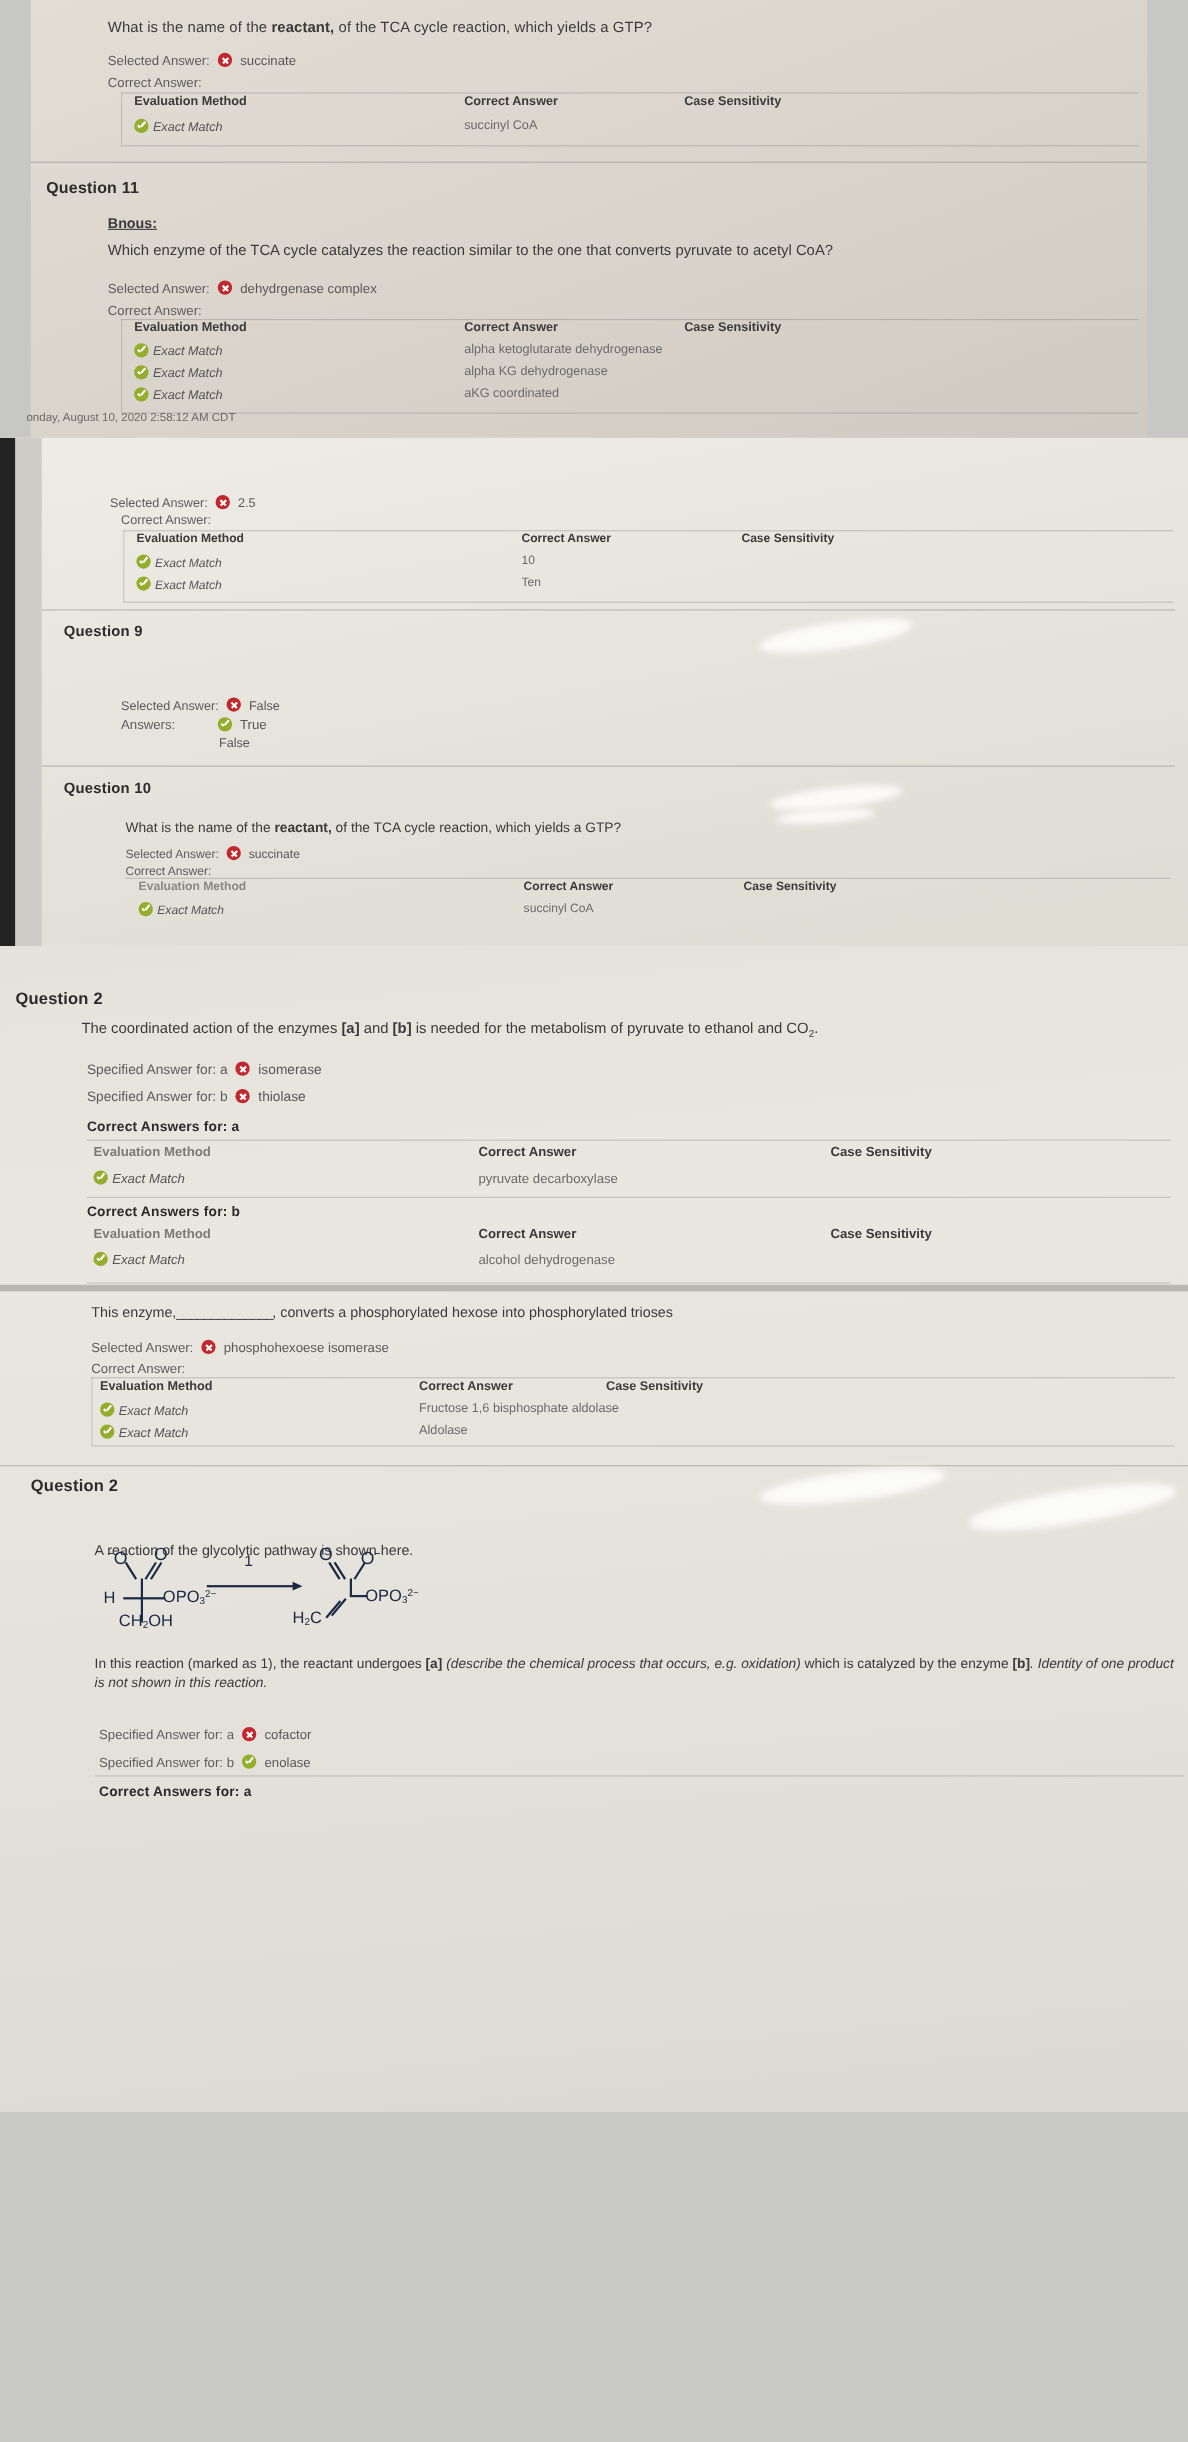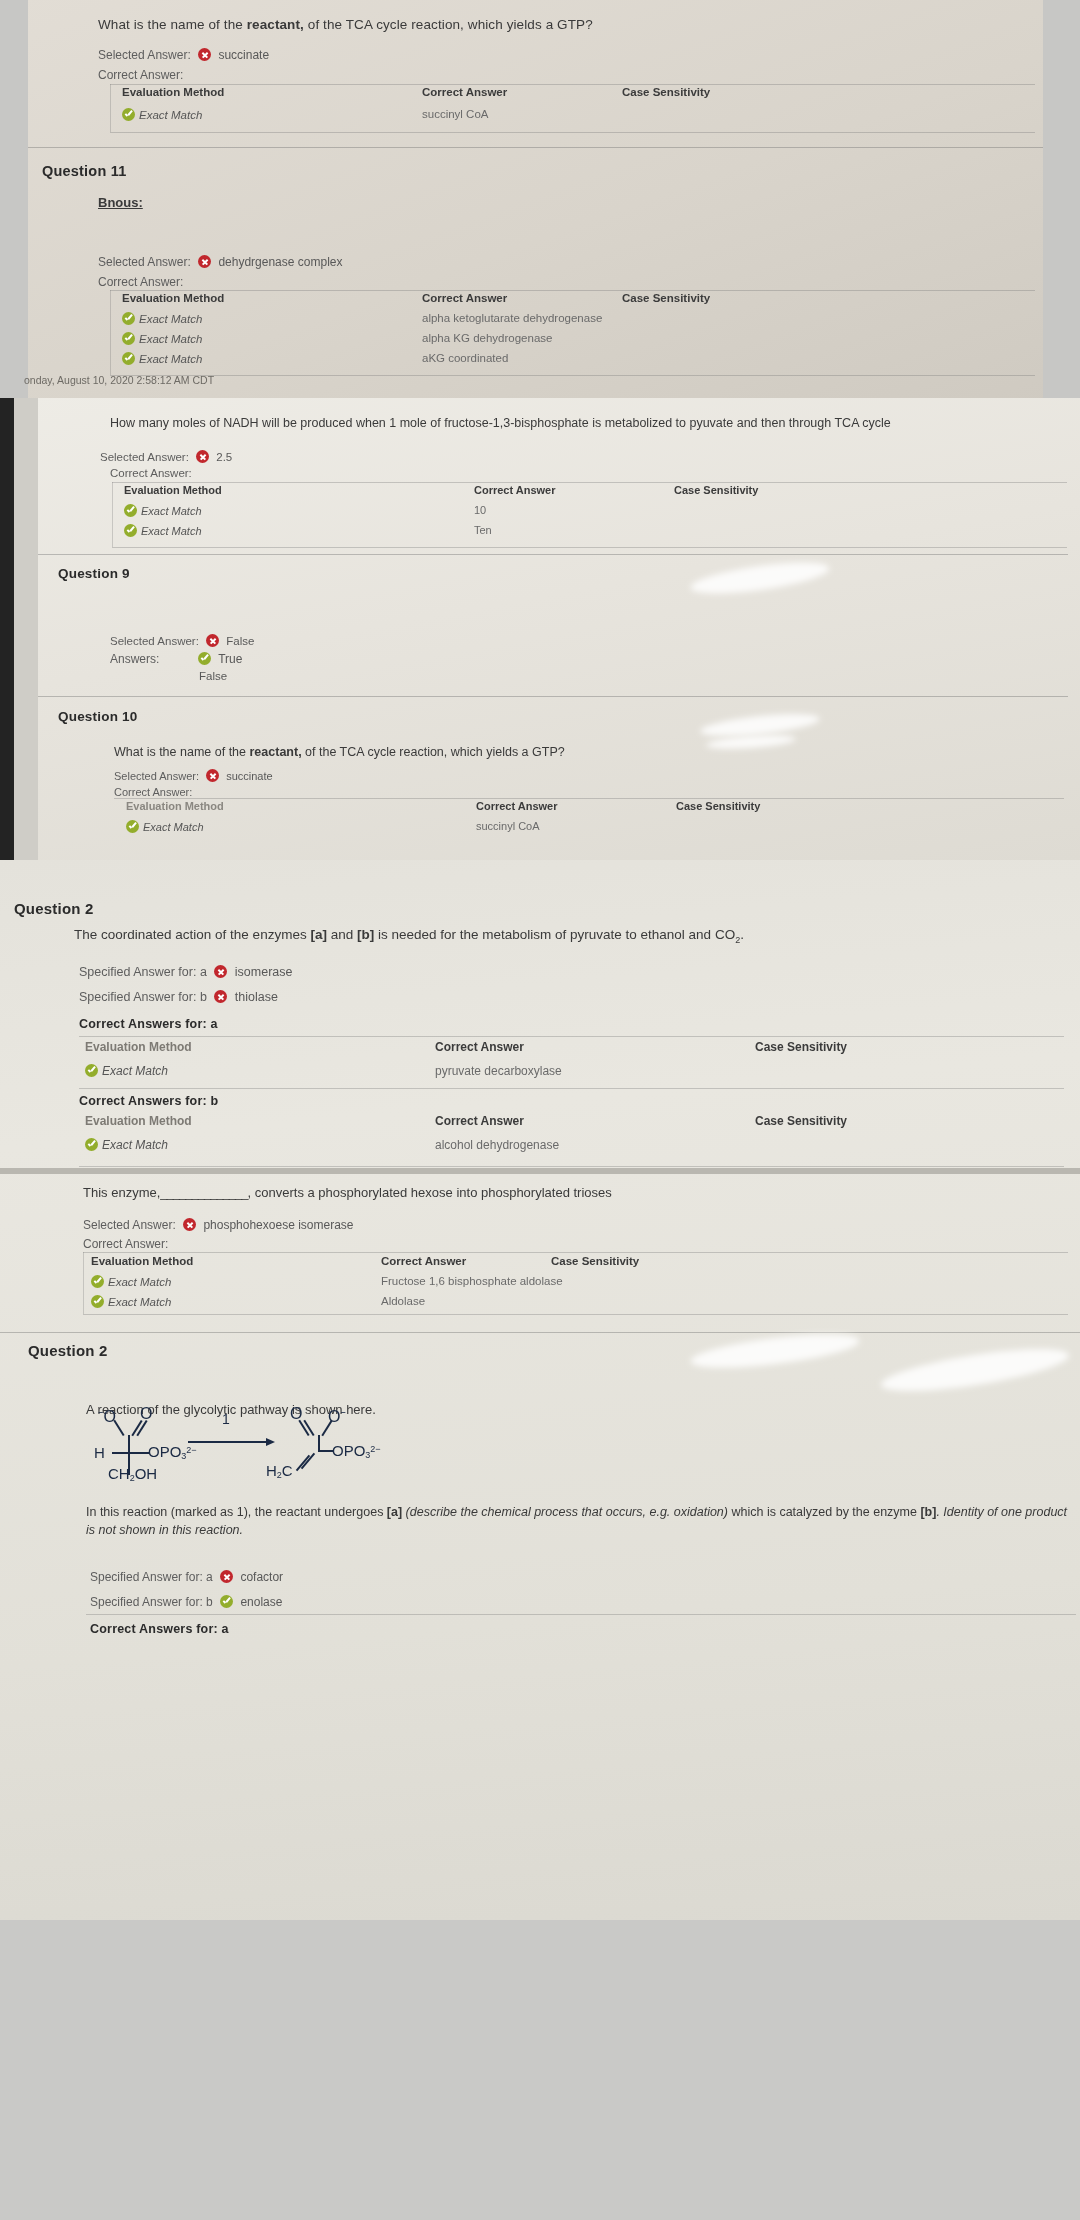--- a/index.html
+++ b/index.html
@@ -136,20 +136,21 @@
       </div>
       <div class="hline" style="left:0; top:48px; width:925px;"></div>
     </div>
 
     <div class="sep" style="left:28px; top:147px; width:1015px;"></div>
 
     <div class="qhead" style="position:absolute; left:42px; top:163px; font-size:14.5px;">Question 11</div>
 
     <div class="qtext bold underline" style="position:absolute; left:98px; top:195px; font-size:13px;">Bnous:</div>
 
+    <div class="qtext" style="position:absolute; left:98px; top:220px; font-size:13.5px;">Which enzyme of the TCA cycle catalyzes the reaction similar to the one that converts pyruvate to acetyl CoA?</div>
 
     <div class="ans-line" style="position:absolute; left:98px; top:255px; font-size:12px;">
       <span class="ans-label">Selected Answer:</span>
       <span class="icon wrong"></span>
       <span class="ans-val">dehydrgenase complex</span>
     </div>
     <div class="ans-line" style="position:absolute; left:98px; top:275px; font-size:12px;">
       <span class="ans-label">Correct Answer:</span>
     </div>
 
@@ -180,21 +181,20 @@
     </div>
 
     <div style="position:absolute; left:24px; top:374px; font-size:10.5px; color:#6d6a64;">onday, August 10, 2020 2:58:12 AM CDT</div>
   </div>
 
   <div class="panel" style="top:398px; height:462px; background:linear-gradient(170deg,#eeece6 0%,#e7e4dd 45%,#dedbd3 100%);">
 
     <div class="edge-dark" style="left:0; top:0; width:14px; height:462px; background:#232323;"></div>
     <div class="edge-dark" style="left:14px; top:0; width:24px; height:462px; background:#cfcdc7;"></div>
 
-    <div class="qtext" style="position:absolute; left:110px; top:18px; width:960px; font-size:12.5px;">How many moles of NADH will be produced when 1 mole of fructose-1,3-bisphosphate is metabolized to pyuvate and then through TCA cycle</div>
 
     <div class="ans-line" style="position:absolute; left:100px; top:452px; font-size:11.5px; top:52px;">
       <span class="ans-label">Selected Answer:</span>
       <span class="icon wrong"></span>
       <span class="ans-val">2.5</span>
     </div>
     <div class="ans-line" style="position:absolute; left:110px; top:69px; font-size:11.5px;">
       <span class="ans-label">Correct Answer:</span>
     </div>
 

